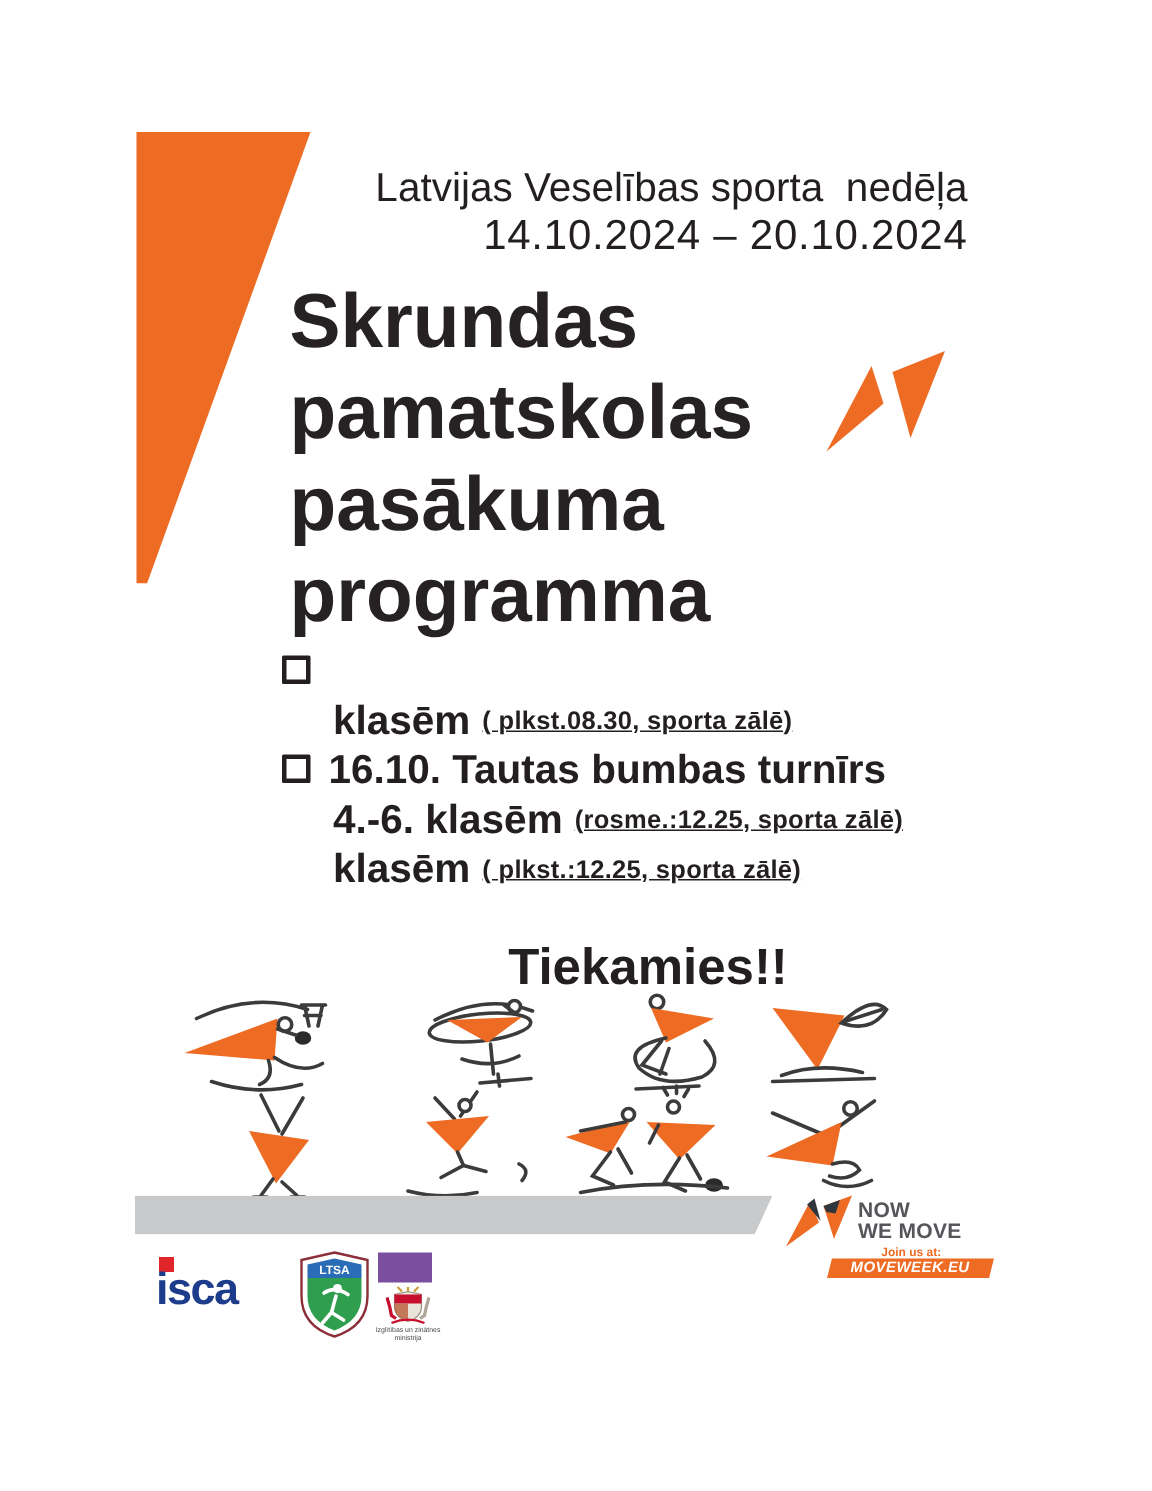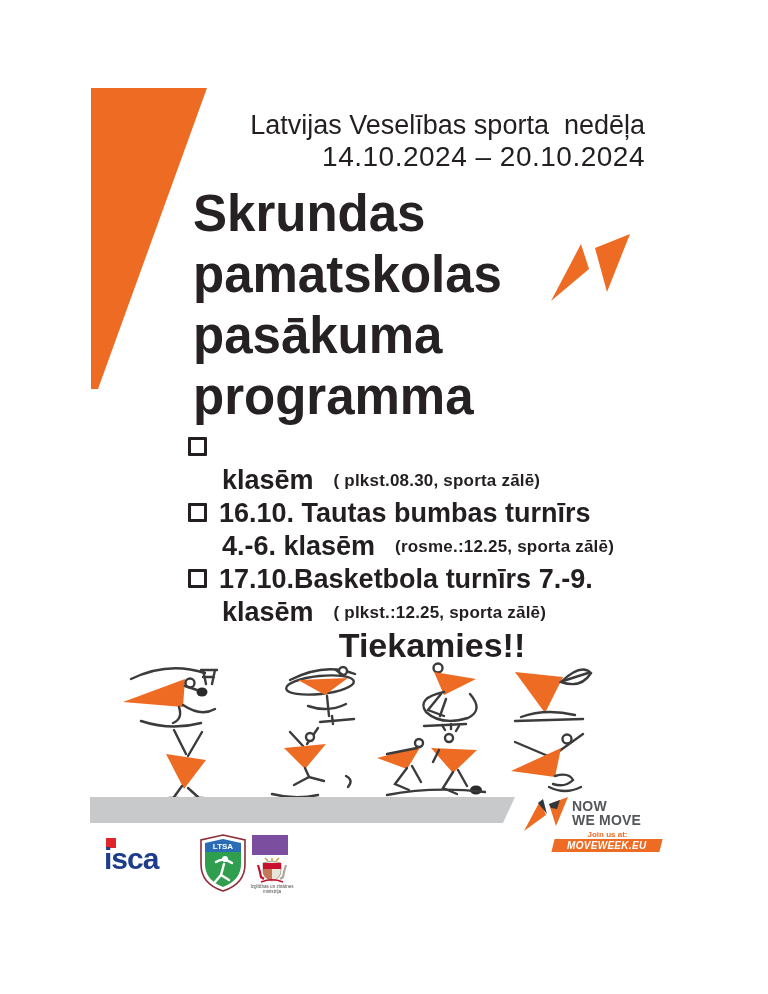--- a/index.html
+++ b/index.html
@@ -18,21 +18,21 @@
   .hdr{left:190px;top:110px;width:455px;text-align:right;font-weight:normal;line-height:31px;}
   .hdr .l1{font-size:27px;white-space:pre;}
   .hdr .l2{font-size:28px;letter-spacing:0.5px;}
   
   .title{left:193px;top:183px;font-size:51px;font-weight:bold;line-height:61px;letter-spacing:0px;color:#262223;}
   
   .program{left:188px;top:431px;width:520px;}
   .p-line{height:33px;font-size:27px;font-weight:bold;display:flex;align-items:center;white-space:pre;}
   .p-line.l2{margin-left:34px;}
   .cbx{display:inline-block;width:13px;height:13px;border:3.4px solid var(--text,#231F20);border-radius:1px;margin-right:12px;margin-bottom:3px;flex:0 0 auto;}
-  .p-detail{font-size:17px;font-weight:bold;margin-left:20px;letter-spacing:0.2px;}
+  .p-detail{font-size:17px;font-weight:bold;margin-left:8px;letter-spacing:0.2px;text-decoration:underline;}
   .closing{left:207px;top:626px;width:450px;text-align:center;font-size:34px;font-weight:bold;}
   
   .fig svg{display:block;}
   .fig path,.fig line,.fig circle.h,.fig ellipse.o{fill:none;stroke:var(--figure-stroke,#3B3B3B);stroke-width:2.4;stroke-linecap:round;}
   .fig polygon.t{fill:var(--orange,#EE6B23);stroke:none;}
   .fig .solid{fill:#2a2a2a;stroke:none;}
   .fig circle.h{fill:#fff;}
   
   .graybar{left:90px;top:797px;width:425px;height:26px;background:var(--gray-bar,#C8C9CB);
     clip-path:polygon(0 0,100% 0,calc(100% - 12px) 100%,0 100%);}
@@ -88,24 +88,20 @@
         <span class="cbx"></span>
         <span>16.10. Tautas bumbas turnīrs</span>
       </div>
       <div class="p-line l2">
         <span>4.-6. klasēm</span>
         <span class="p-detail">(rosme.:12.25, sporta zālē)</span>
       </div>
     </div>
 
     <div>
-      <div class="p-line l1">
-        <span class="cbx"></span>
-        <span>17.10.Basketbola turnīrs 7.-9.</span>
-      </div>
       <div class="p-line l2">
         <span>klasēm</span>
         <span class="p-detail">( plkst.:12.25, sporta zālē)</span>
       </div>
     </div>
 
   </div>
 
   <div class="abs closing">Tiekamies!!</div>
 

